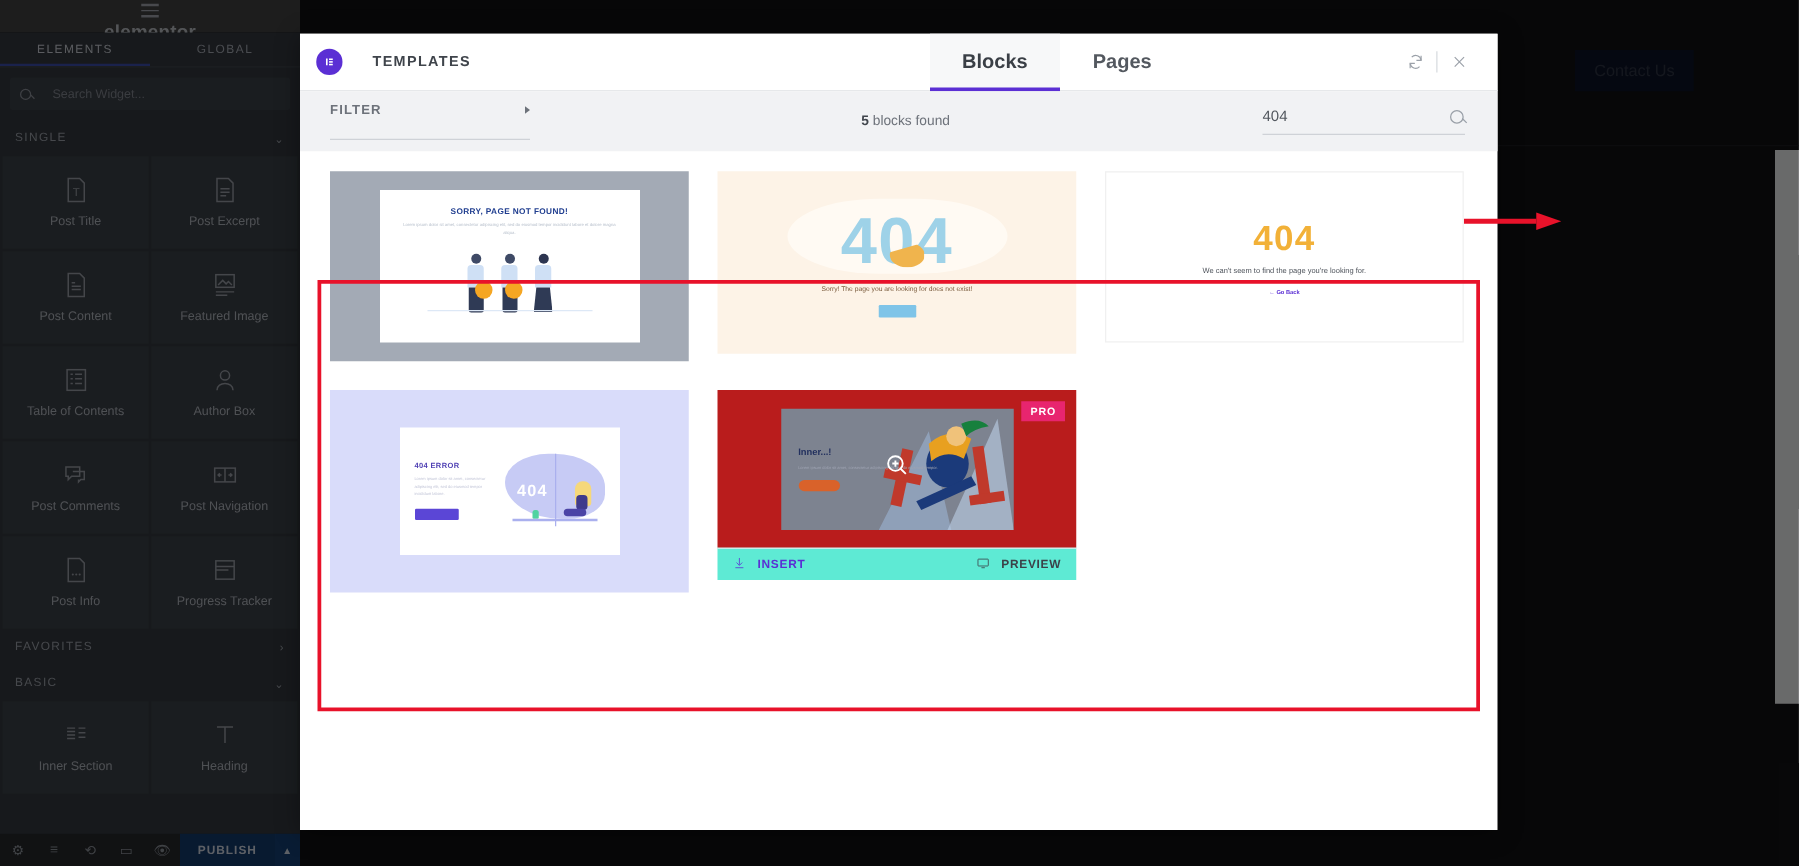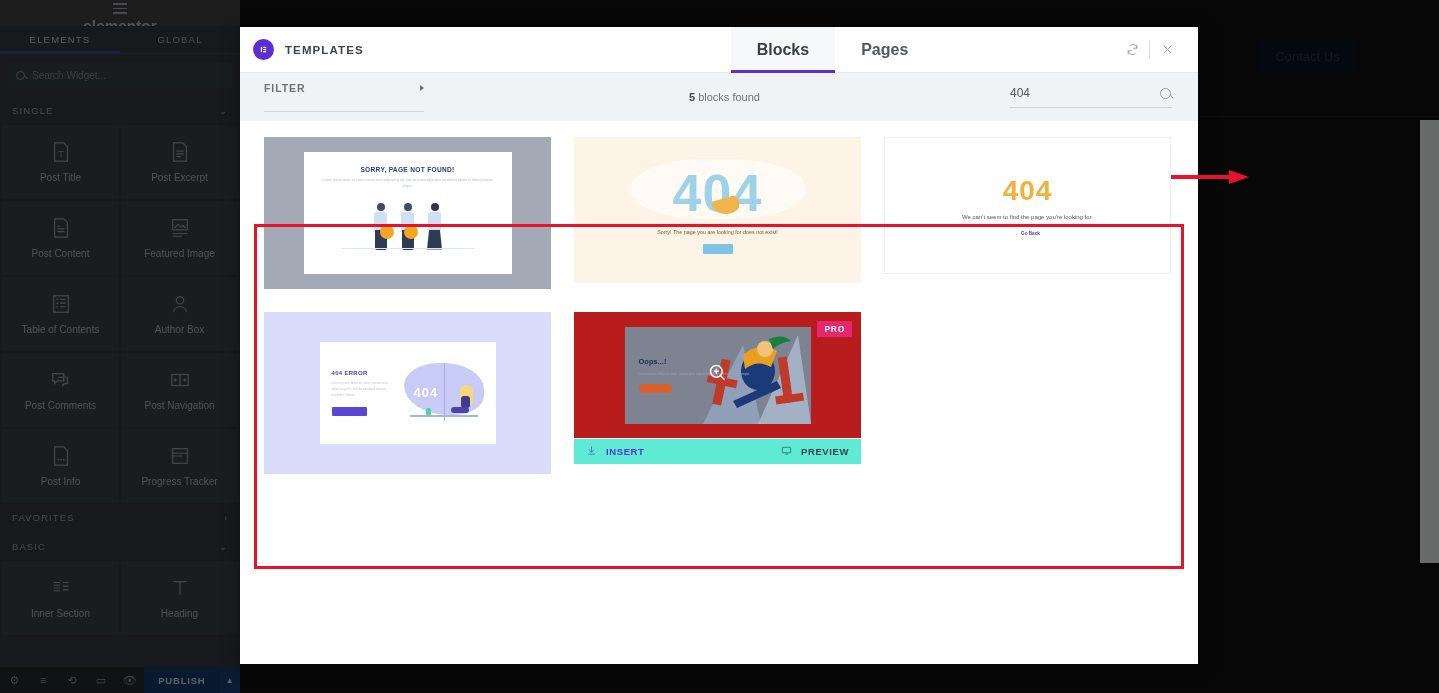--- a/index.html
+++ b/index.html
@@ -29,21 +29,21 @@
     background: #34383f;
   }
   .panel-tabs { display: flex; height: 28px; border-bottom: 1px solid #3f444c; }
   .panel-tab {
     flex: 1; text-align: center; font-size: 9.5px; color: #a4a9b2;
     letter-spacing: 1.2px; line-height: 28px;
   }
   .panel-tab.active { color: #c9cdd4; box-shadow: inset 0 -2px 0 #3b4ca8; }
   .search-widget {
     margin: 8px; height: 26px; background: #3b4047; border-radius: 2px;
-    display: flex; align-items: center; padding: 0 8px; gap: 7px;
+    display: flex; align-items: center; padding: 0 8px; gap: 17px;
   }
   .search-widget .mag { width: 9px; height: 9px; border: 1.4px solid #8b9099; border-radius: 50%; position: relative; }
   .search-widget .mag::after { content: ""; position: absolute; width: 4px; height: 1.4px; background: #8b9099; transform: rotate(45deg); right: -4px; bottom: 0px; }
   .search-widget span { font-size: 10px; color: #81868f; }
 
   .sec-head {
     display: flex; justify-content: space-between; align-items: center;
     padding: 9px 12px; font-size: 9.5px; letter-spacing: 1.1px; color: #9ba0a8;
   }
   .chev { font-size: 9px; color: #9ba0a8; }
@@ -82,21 +82,21 @@
   .modal {
     position: absolute; left: 240px; top: 27px; width: 958px; height: 637px;
     background: #ffffff; display: flex; flex-direction: column;
     box-shadow: 0 2px 18px rgba(0,0,0,.35);
   }
 
   .modal-header {
     height: 46px; display: flex; align-items: stretch; border-bottom: 1px solid #e6e8ea;
     background: #fff; position: relative;
   }
-  .brand { display: flex; align-items: center; gap: 11px; padding-left: 13px; }
+  .brand { display: flex; align-items: center; gap: 24px; padding-left: 13px; }
   .brand-logo {
     width: 21px; height: 21px; border-radius: 50%; background: #5b2fd4;
     display: flex; align-items: center; justify-content: center;
   }
   .brand-logo svg { width: 13px; height: 13px; }
   .brand-title { font-size: 11.5px; font-weight: bold; letter-spacing: 1.1px; color: #3f444b; }
 
   .modal-tabs { display: flex; margin-left: 367px; align-items: stretch; }
   .mtab {
     padding: 0 26px; display: flex; align-items: center; font-size: 16px;
@@ -507,21 +507,21 @@
             </div>
           </div>
         </div>
       </div>
 
       <div class="card card5">
         <div class="thumb t5">
           <div class="pro-badge">PRO</div>
           <div class="inner">
             <div class="txt">
-              <div class="h">Oops...!</div>
+              <div class="h">Inner...!</div>
               <div class="p">Lorem ipsum dolor sit amet, consectetur adipiscing elit sed do eiusmod tempor.</div>
               <div class="btn"></div>
             </div>
             <svg class="ski-art" viewBox="0 0 108 97">
               <path d="M0 97 L40 18 L58 97 Z" fill="#9fb8d8" opacity=".55"></path>
               <path d="M55 97 L95 8 L108 97 Z" fill="#bcd1e8" opacity=".6"></path>
               <g fill="#c0392b">
                 <rect x="14" y="32" width="9" height="46" transform="rotate(12 18 55)"></rect>
                 <rect x="4" y="50" width="30" height="8" transform="rotate(12 18 55)"></rect>
                 <rect x="78" y="30" width="9" height="46" transform="rotate(-8 82 53)"></rect>

